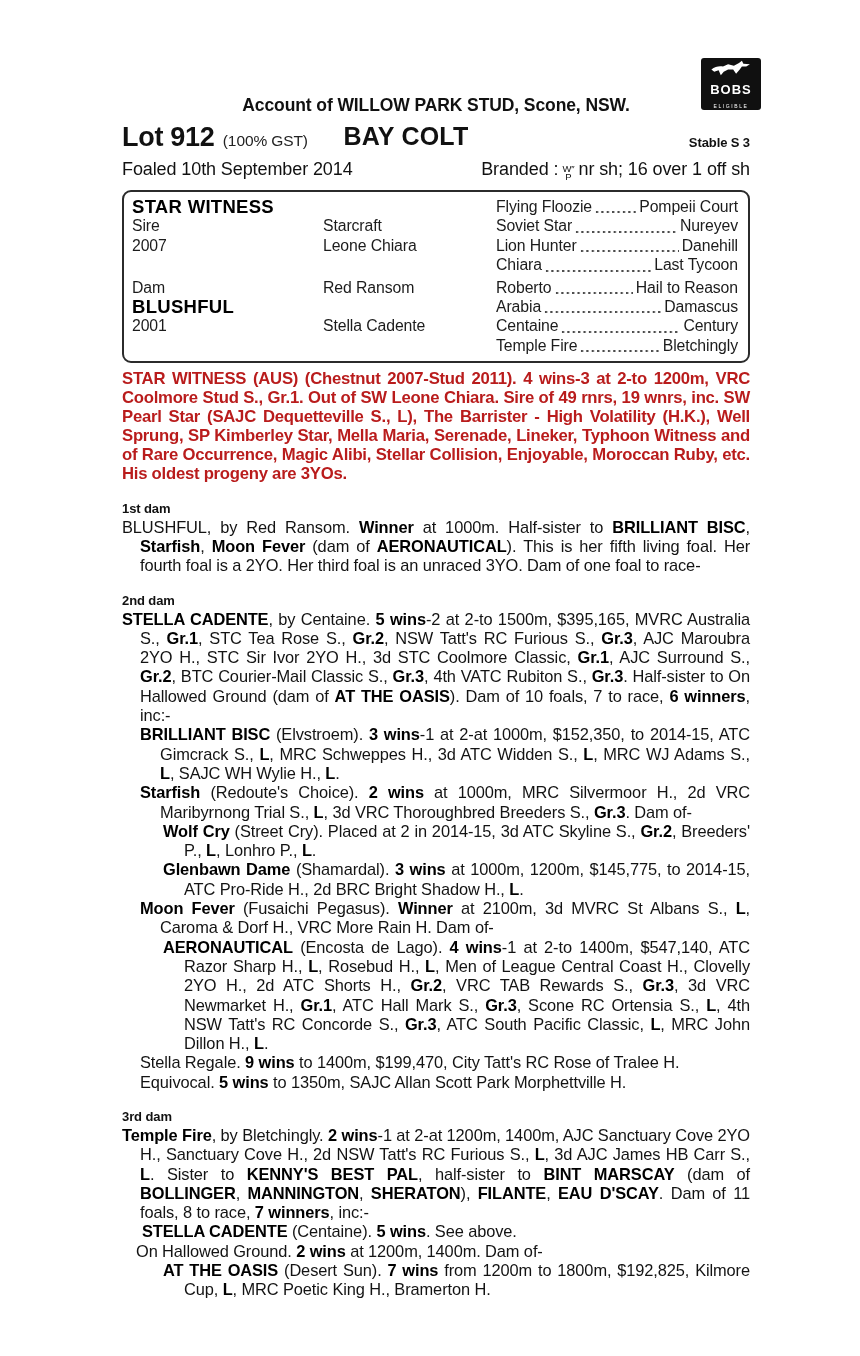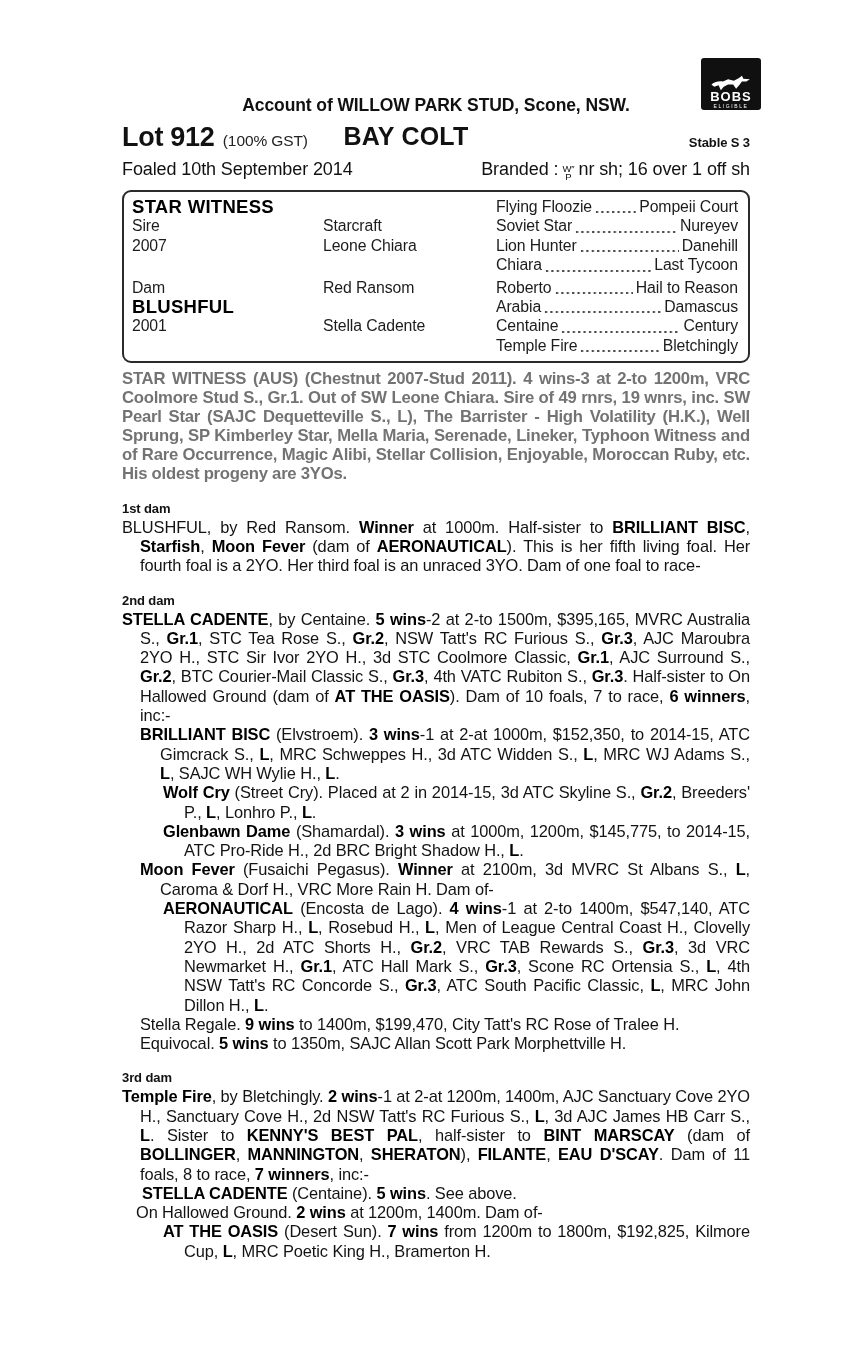--- a/index.html
+++ b/index.html
@@ -4,21 +4,21 @@
 <style>
   html,body{margin:0;padding:0;}
   body{
     width:860px;height:1356px;background:#fff;overflow:hidden;position:relative;
     font-family:"Liberation Sans","DejaVu Sans",sans-serif;color:#111;
     letter-spacing:-0.1px;
   }
   .content{position:absolute;left:122px;width:628px;top:0;}
   
   .bobs{position:absolute;left:701px;top:58px;width:60px;height:50px;background:#101010;
-    border-radius:3px;display:flex;flex-direction:column;align-items:center;justify-content:flex-end;padding-top:2px;}
+    border-radius:3px;display:flex;flex-direction:column;align-items:center;justify-content:space-between;padding-top:2px;}
   .bobs .horse{display:block;margin-bottom:-1px;}
   .bobs-title{color:#fff;font-weight:700;font-size:13px;line-height:13px;letter-spacing:1px;}
   .bobs-sub{color:#fff;font-size:5px;line-height:7px;letter-spacing:1.6px;}
   .account{margin-top:95px;text-align:center;font-weight:700;font-size:17.5px;line-height:20px;}
   .lot-row{position:relative;margin-top:8px;height:32px;}
   .lot-left{position:absolute;left:0;bottom:2px;}
   .lot{font-weight:700;font-size:27px;letter-spacing:-0.3px;}
   .gst{font-size:15.5px;color:#222;margin-left:4px;}
   .sex{position:absolute;left:0;right:60px;bottom:4px;text-align:center;font-weight:700;font-size:25px;letter-spacing:0.2px;}
   .stable{position:absolute;right:0;bottom:5px;font-weight:700;font-size:13px;}
@@ -32,21 +32,21 @@
   .prow.damgap{margin-top:3px;}
   .pc1{width:191px;flex:none;}
   .pc1.big{font-weight:700;font-size:18.5px;letter-spacing:0.3px;color:#000;}
   .pc2{width:173px;flex:none;}
   .pc3{flex:1;display:flex;align-items:baseline;min-width:0;}
   .pname,.panc{white-space:nowrap;}
   .leader{flex:1;height:13px;margin:0 3px;align-self:flex-end;
     background-image:radial-gradient(circle at 2px 9px,#4a4a4a 1.15px,transparent 1.35px);
     background-size:5.4px 13px;background-repeat:repeat-x;}
   
-  .sire-para{margin-top:7px;font-weight:700;font-size:16.7px;line-height:18.9px;text-align:justify;letter-spacing:-0.25px;color:#737373;}
+  .sire-para{margin-top:7px;font-weight:700;font-size:16.7px;line-height:18.9px;text-align:justify;letter-spacing:-0.25px;color:#b91c1c;}
   .damhead{font-weight:700;font-size:13px;line-height:19px;margin-top:15px;}
   .t{font-size:16.4px;line-height:19.3px;text-align:justify;color:#131313;}
   .b{font-weight:700;color:#000;}
   .l0{padding-left:18px;text-indent:-18px;}
   .item1{padding-left:8px;}
   .l1{padding-left:38px;text-indent:-20px;}
   .l2{padding-left:62px;text-indent:-21px;}
   .l1p{padding-left:18px;}
   .l05{padding-left:20px;}
   .l04{padding-left:14px;}
@@ -163,20 +163,21 @@
   </div>
 
   <div class="sire-para">STAR WITNESS (AUS) (Chestnut 2007-Stud 2011). 4 wins-3 at 2-to 1200m, VRC Coolmore Stud S., Gr.1. Out of SW Leone Chiara. Sire of 49 rnrs, 19 wnrs, inc. SW Pearl Star (SAJC Dequetteville S., L), The Barrister - High Volatility (H.K.), Well Sprung, SP Kimberley Star, Mella Maria, Serenade, Lineker, Typhoon Witness and of Rare Occurrence, Magic Alibi, Stellar Collision, Enjoyable, Moroccan Ruby, etc. His oldest progeny are 3YOs.</div>
 
   <div class="damhead">1st dam</div>
   <div class="t l0"><span>BLUSHFUL, by Red Ransom. </span><span class="b">Winner</span><span> at 1000m. Half-sister to </span><span class="b">BRILLIANT BISC</span><span>, </span><span class="b">Starfish</span><span>, </span><span class="b">Moon Fever</span><span> (dam of </span><span class="b">AERONAUTICAL</span><span>). This is her fifth living foal. Her fourth foal is a 2YO. Her third foal is an unraced 3YO. Dam of one foal to race-</span></div>
 
   <div class="damhead">2nd dam</div>
   <div class="t l0"><span class="b">STELLA CADENTE</span><span>, by Centaine. </span><span class="b">5 wins</span><span>-2 at 2-to 1500m, $395,165, MVRC Australia S., </span><span class="b">Gr.1</span><span>, STC Tea Rose S., </span><span class="b">Gr.2</span><span>, NSW Tatt's RC Furious S., </span><span class="b">Gr.3</span><span>, AJC Maroubra 2YO H., STC Sir Ivor 2YO H., 3d STC Coolmore Classic, </span><span class="b">Gr.1</span><span>, AJC Surround S., </span><span class="b">Gr.2</span><span>, BTC Courier-Mail Classic S., </span><span class="b">Gr.3</span><span>, 4th VATC Rubiton S., </span><span class="b">Gr.3</span><span>. Half-sister to On Hallowed Ground (dam of </span><span class="b">AT THE OASIS</span><span>). Dam of 10 foals, 7 to race, </span><span class="b">6 winners</span><span>, inc:-</span></div>
   <div class="t l1"><span class="b">BRILLIANT BISC</span><span> (Elvstroem). </span><span class="b">3 wins</span><span>-1 at 2-at 1000m, $152,350, to 2014-15, ATC Gimcrack S., </span><span class="b">L</span><span>, MRC Schweppes H., 3d ATC Widden S., </span><span class="b">L</span><span>, MRC WJ Adams S., </span><span class="b">L</span><span>, SAJC WH Wylie H., </span><span class="b">L</span><span>.</span></div>
+  <div class="t l1"><span class="b">Starfish</span><span> (Redoute's Choice). </span><span class="b">2 wins</span><span> at 1000m, MRC Silvermoor H., 2d VRC Maribyrnong Trial S., </span><span class="b">L</span><span>, 3d VRC Thoroughbred Breeders S., </span><span class="b">Gr.3</span><span>. Dam of-</span></div>
   <div class="t l2"><span class="b">Wolf Cry</span><span> (Street Cry). Placed at 2 in 2014-15, 3d ATC Skyline S., </span><span class="b">Gr.2</span><span>, Breeders' P., </span><span class="b">L</span><span>, Lonhro P., </span><span class="b">L</span><span>.</span></div>
   <div class="t l2"><span class="b">Glenbawn Dame</span><span> (Shamardal). </span><span class="b">3 wins</span><span> at 1000m, 1200m, $145,775, to 2014-15, ATC Pro-Ride H., 2d BRC Bright Shadow H., </span><span class="b">L</span><span>.</span></div>
   <div class="t l1"><span class="b">Moon Fever</span><span> (Fusaichi Pegasus). </span><span class="b">Winner</span><span> at 2100m, 3d MVRC St Albans S., </span><span class="b">L</span><span>, Caroma &amp; Dorf H., VRC More Rain H. Dam of-</span></div>
   <div class="t l2"><span class="b">AERONAUTICAL</span><span> (Encosta de Lago). </span><span class="b">4 wins</span><span>-1 at 2-to 1400m, $547,140, ATC Razor Sharp H., </span><span class="b">L</span><span>, Rosebud H., </span><span class="b">L</span><span>, Men of League Central Coast H., Clovelly 2YO H., 2d ATC Shorts H., </span><span class="b">Gr.2</span><span>, VRC TAB Rewards S., </span><span class="b">Gr.3</span><span>, 3d VRC Newmarket H., </span><span class="b">Gr.1</span><span>, ATC Hall Mark S., </span><span class="b">Gr.3</span><span>, Scone RC Ortensia S., </span><span class="b">L</span><span>, 4th NSW Tatt's RC Concorde S., </span><span class="b">Gr.3</span><span>, ATC South Pacific Classic, </span><span class="b">L</span><span>, MRC John Dillon H., </span><span class="b">L</span><span>.</span></div>
   <div class="t l1p"><span>Stella Regale. </span><span class="b">9 wins</span><span> to 1400m, $199,470, City Tatt's RC Rose of Tralee H.</span></div>
   <div class="t l1p"><span>Equivocal. </span><span class="b">5 wins</span><span> to 1350m, SAJC Allan Scott Park Morphettville H.</span></div>
 
   <div class="damhead">3rd dam</div>
   <div class="t l0"><span class="b">Temple Fire</span><span>, by Bletchingly. </span><span class="b">2 wins</span><span>-1 at 2-at 1200m, 1400m, AJC Sanctuary Cove 2YO H., Sanctuary Cove H., 2d NSW Tatt's RC Furious S., </span><span class="b">L</span><span>, 3d AJC James HB Carr S., </span><span class="b">L</span><span>. Sister to </span><span class="b">KENNY'S BEST PAL</span><span>, half-sister to </span><span class="b">BINT MARSCAY</span><span> (dam of </span><span class="b">BOLLINGER</span><span>, </span><span class="b">MANNINGTON</span><span>, </span><span class="b">SHERATON</span><span>), </span><span class="b">FILANTE</span><span>, </span><span class="b">EAU D'SCAY</span><span>. Dam of 11 foals, 8 to race, </span><span class="b">7 winners</span><span>, inc:-</span></div>
   <div class="t l05"><span class="b">STELLA CADENTE</span><span> (Centaine). </span><span class="b">5 wins</span><span>. See above.</span></div>

